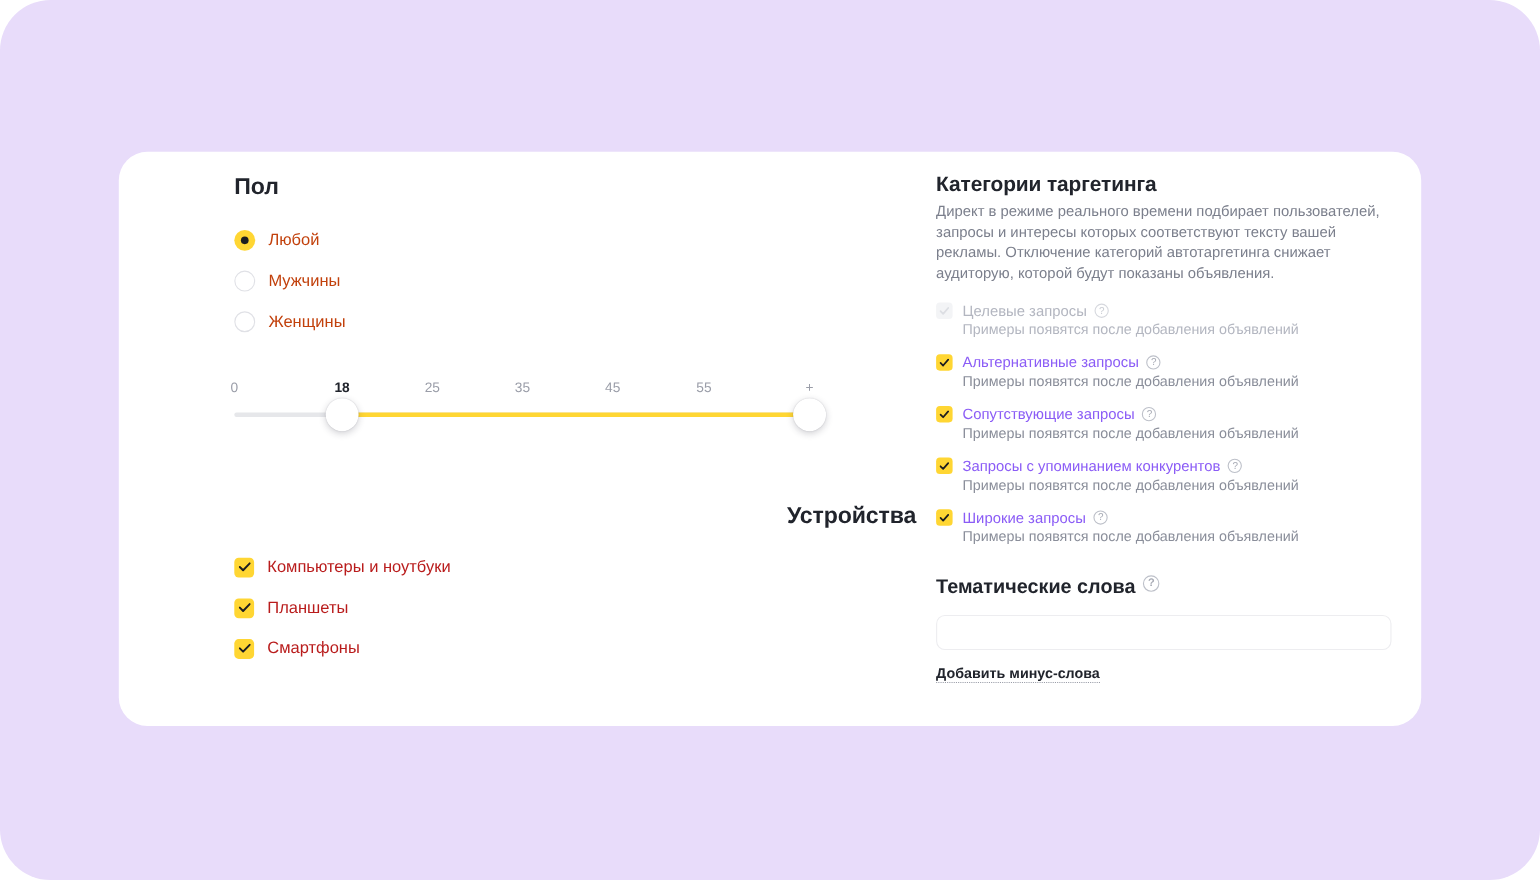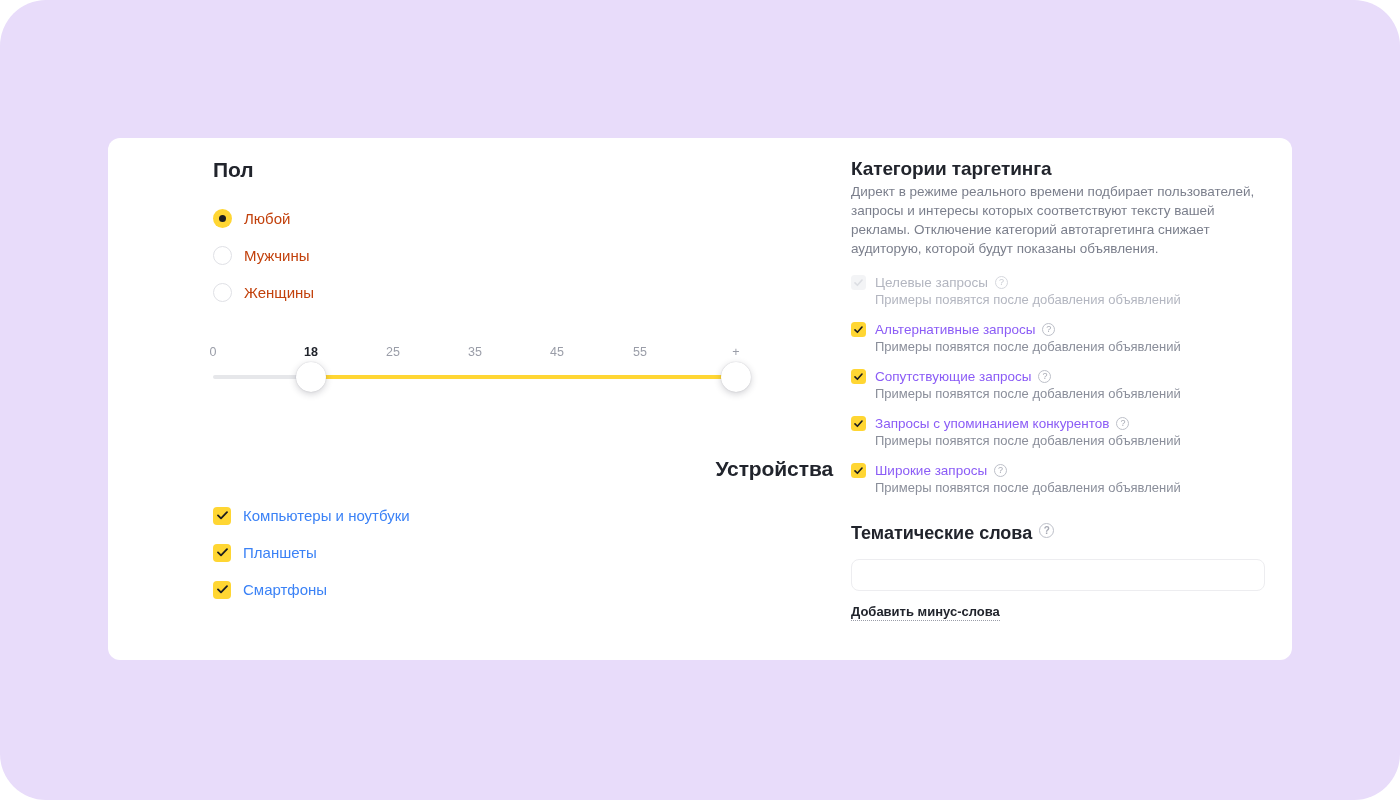--- a/index.html
+++ b/index.html
@@ -26,21 +26,21 @@
   }
 
   
   #card {
     position: absolute;
     left: 108px;
     top: 138px;
     width: 1184px;
     height: 522px;
     background: #ffffff;
-    border-radius: 12px;
+    border-radius: 26px;
   }
 
   .col-left  { position: absolute; left: 105px; top: 20px;  width: 620px; }
   .col-right { position: absolute; left: 743px; top: 20px;  width: 420px; }
 
   
   .h-section {
     font-size: 21px;
     font-weight: bold;
     color: #21242c;
@@ -153,21 +153,21 @@
     width: 18px; height: 18px;
     border-radius: 4px;
     flex: 0 0 18px;
     margin-right: 12px;
     display: flex;
     align-items: center;
     justify-content: center;
     background: #ffd633;
   }
   .cb svg { display: block; }
-  .cb-label { font-size: 15px; color: #3b82f6; }
+  .cb-label { font-size: 15px; color: #b91c1c; }
 
   
   .cat-list { margin-top: 17px; }
   .cat-item { margin-bottom: 15px; }
   .cat-head {
     display: flex;
     align-items: center;
     cursor: pointer;
   }
   .cat-cb {

